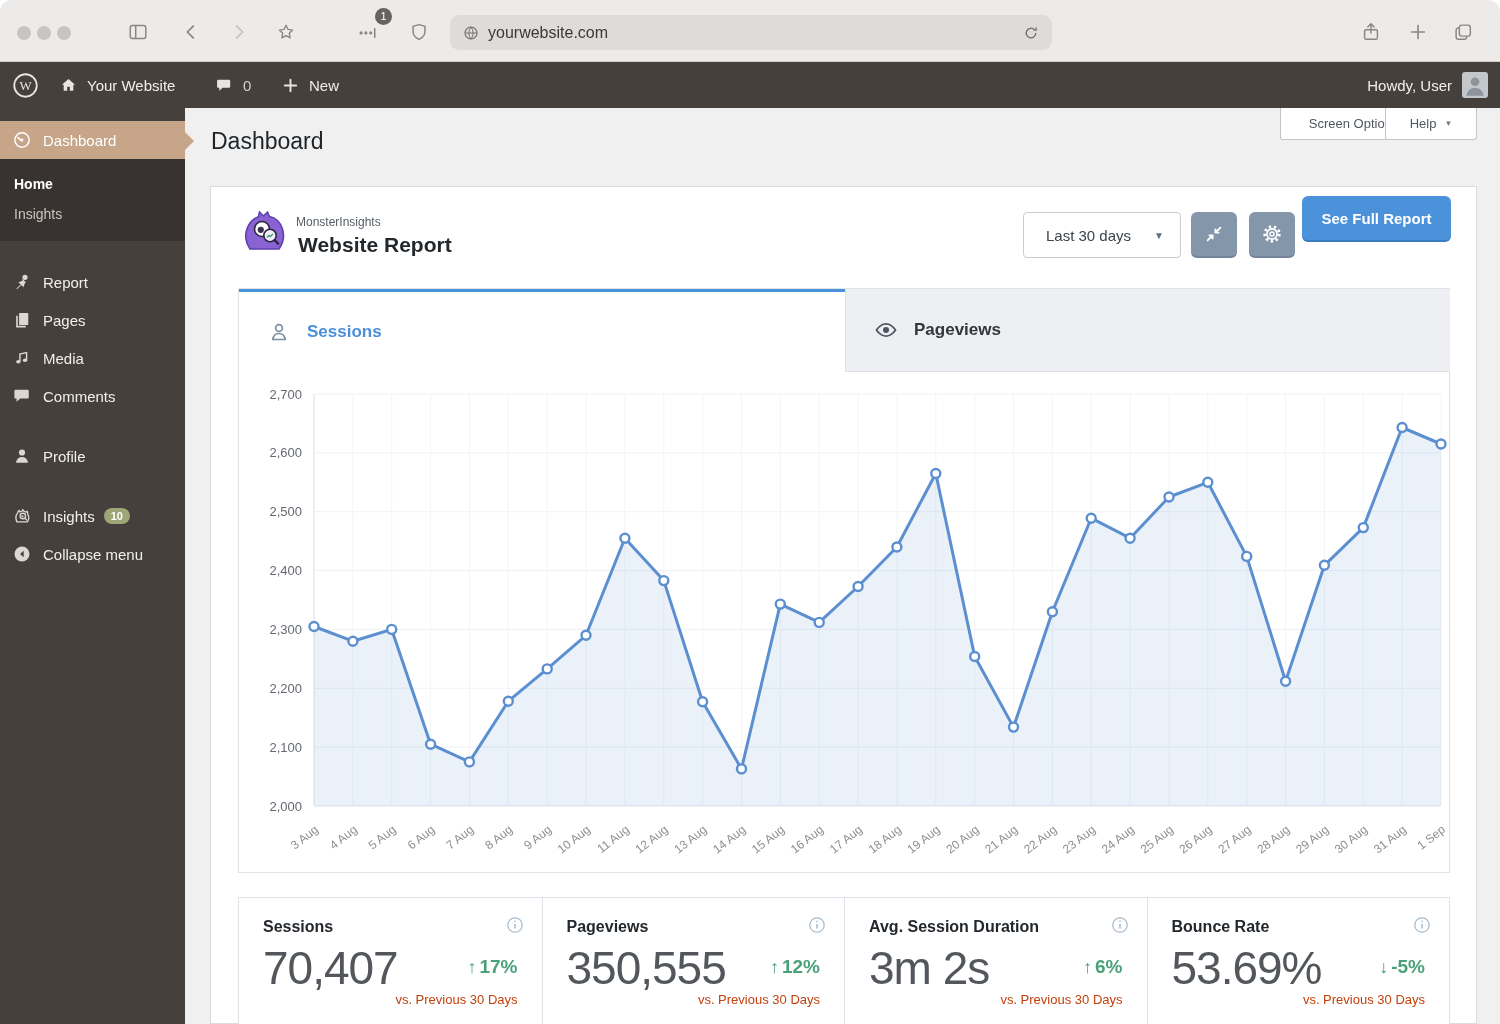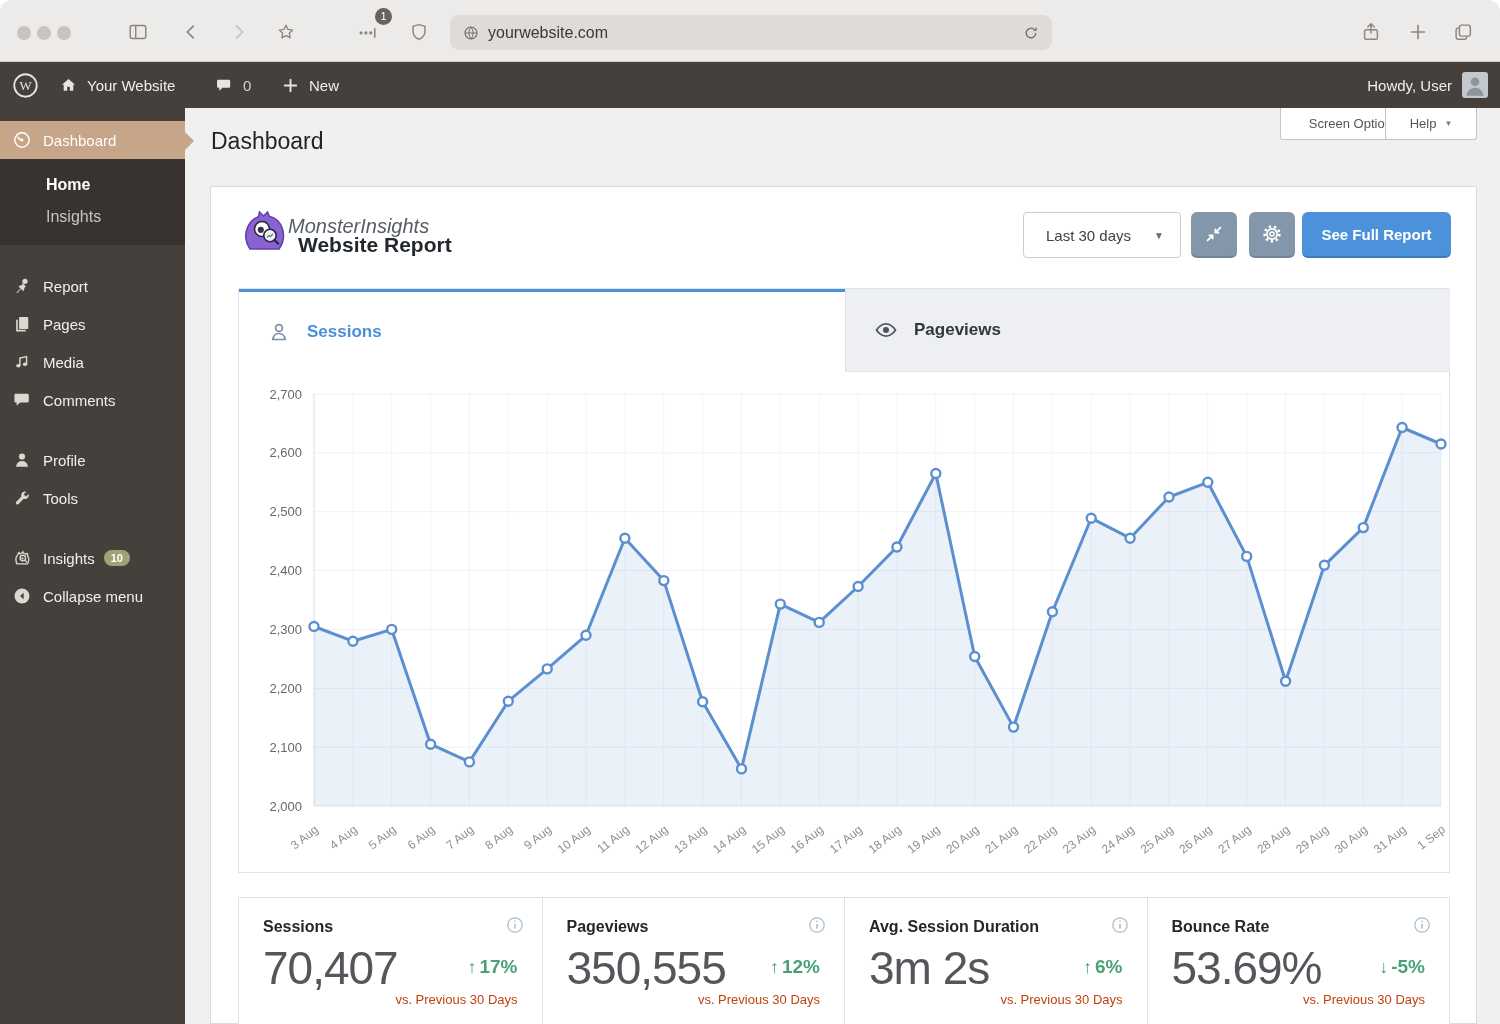--- a/index.html
+++ b/index.html
@@ -29,40 +29,40 @@
 
   
   .sidebar { position:absolute; left:0; top:108px; width:185px; height:916px; background:#46403c; }
   .side-item { position:relative; height:38px; display:flex; align-items:center; color:#f1efec; font-size:15px; cursor:pointer; }
   .side-item .sicon { width:20px; height:20px; margin:0 11px 0 12px; color:#dcd7d1; flex:none; }
   .side-item .sicon svg { width:20px; height:20px; display:block; }
   .side-active { background:#c7a589; color:#fff; height:38px; margin-top:13px; }
   .side-active .sicon { color:#fff; }
   .active-arrow { position:absolute; left:185px; top:132px; width:0; height:0; border-top:9px solid transparent; border-bottom:9px solid transparent; border-left:9px solid #c7a589; }
   .submenu { background:#383330; padding:10px 0 12px 0; }
-  .submenu .sub { display:block; padding:7px 0 7px 14px; font-size:16px; color:#c9c4be; cursor:pointer;margin-left:32px; }
+  .submenu .sub { display:block; padding:7px 0 7px 14px; font-size:14px; color:#c9c4be; cursor:pointer; }
   .submenu .sub.current { color:#fff; font-weight:bold; }
   .menu-gap { height:22px; }
   .badge { display:inline-block; margin-left:9px; min-width:26px; padding:2px 7px; border-radius:10px; background:#9ea476; color:#fff; font-size:11px; font-weight:bold; text-align:center; }
 
   
   .top-btn { position:absolute; top:108px; height:32px; background:#fff; border:1px solid #c3c4c7; border-top:none; border-radius:0 0 3px 3px; font-size:13px; color:#50575e; display:flex; align-items:center; justify-content:center; gap:8px; cursor:pointer; }
   .top-btn .caret { font-size:8px; color:#787c82; }
   .page-title { position:absolute; left:211px; top:128px; font-size:23px; font-weight:400; color:#1d2327; }
 
   
   .card { position:absolute; left:210px; top:186px; width:1267px; height:838px; background:#fff; border:1px solid #dcdcde; }
   .mi-logo { position:absolute; left:29px; top:21px; width:48px; height:48px; }
-  .mi-brand { position:absolute; left:77px; top:28px; font-size:20px; color:#555d66;font-style:italic; }
+  .mi-brand { position:absolute; left:85px; top:28px; font-size:12px; color:#555d66; }
   .mi-title { position:absolute; left:87px; top:46px; font-size:21px; font-weight:bold; color:#23282d; }
   .date-select { position:absolute; left:812px; top:25px; width:158px; height:46px; background:#fff; border:1px solid #c9ced4; border-radius:4px; display:flex; align-items:center; justify-content:space-between; padding:0 16px 0 22px; font-size:15px; color:#3c434a; cursor:pointer; }
   .date-select .caret { font-size:10px; color:#64707d; }
   .sq-btn { position:absolute; top:25px; width:46px; height:46px; background:#8496aa; border-radius:6px; border-bottom:2px solid #72839a; display:flex; align-items:center; justify-content:center; cursor:pointer; }
   .sq-btn svg { width:22px; height:22px; color:#fff; }
-  .report-btn { position:absolute; left:1091px; top:25px; width:149px; height:46px; background:#4b92db; border-radius:6px; border-bottom:2px solid #3a7cc0; color:#fff; font-size:15px; font-weight:bold; display:flex; align-items:center; justify-content:center; cursor:pointer; }
+  .report-btn { position:absolute; left:1091px; top:9px; width:149px; height:46px; background:#4b92db; border-radius:6px; border-bottom:2px solid #3a7cc0; color:#fff; font-size:15px; font-weight:bold; display:flex; align-items:center; justify-content:center; cursor:pointer; }
 
   
   .tabbox { position:absolute; left:27px; top:101px; width:1212px; height:585px; border:1px solid #dfe2e8; background:#fff; }
   .tab { position:absolute; top:0; height:83px; display:flex; align-items:center; cursor:pointer; }
   .tab svg { width:24px; height:24px; margin:0 16px 0 28px; }
   .tab-label { font-size:17px; font-weight:bold; }
   .tab-sessions { left:0; width:606px; background:#fff; border-top:3px solid #4b92db; }
   .tab-sessions .tab-label { color:#4a8fd8; }
   .tab-sessions svg { color:#7e8ea6; }
   .tab-pageviews { left:606px; width:605px; background:#edeff2; border-left:1px solid #dfe2e8; border-bottom:1px solid #dfe2e8; }
@@ -253,28 +253,20 @@
 
     <div class="menu-gap"></div>
     <div class="side-item">
       <span class="sicon">
         <svg viewBox="0 0 24 24" fill="currentColor">
             <circle cx="12" cy="7.8" r="3.7"></circle>
             <path d="M4.8 20c.6-4.4 3.4-6.7 7.2-6.7s6.6 2.3 7.2 6.7z"></path>
           </svg>
       </span>
       <span>Profile</span>
-    </div>
-    <div class="side-item">
-      <span class="sicon">
-        <svg viewBox="0 0 24 24" fill="currentColor">
-            <path d="M19.9 7.1a4.6 4.6 0 0 1-5.9 5.9l-6.1 6.1a1.9 1.9 0 0 1-2.7-2.7l6.1-6.1a4.6 4.6 0 0 1 5.9-5.9L14 7.6l2.7 2.7z"></path>
-          </svg>
-      </span>
-      <span>Tools</span>
     </div>
 
     <div class="menu-gap"></div>
     <div class="side-item">
       <span class="sicon">
         <svg viewBox="0 0 24 24">
             <path d="M6 19c-1.8-3.6-1.5-8 .8-10.8.3-1 .8-2 1.7-2.7l.9 1.5c.8-.5 1.7-.8 2.6-.9L13 4.5l1 1.7c1 .2 1.9.6 2.7 1.2l1.5-.9c.5 1 .7 2 .6 3 1.6 2.9 1.6 6.6-.3 9.5z" fill="none" stroke="currentColor" stroke-width="1.6"></path>
             <circle cx="13" cy="12" r="3.3" fill="none" stroke="currentColor" stroke-width="1.6"></circle>
             <circle cx="12.5" cy="12.4" r="1.3" fill="currentColor"></circle>
             <path d="M15.5 14.8l2.4 2.4" stroke="currentColor" stroke-width="1.6"></path>

